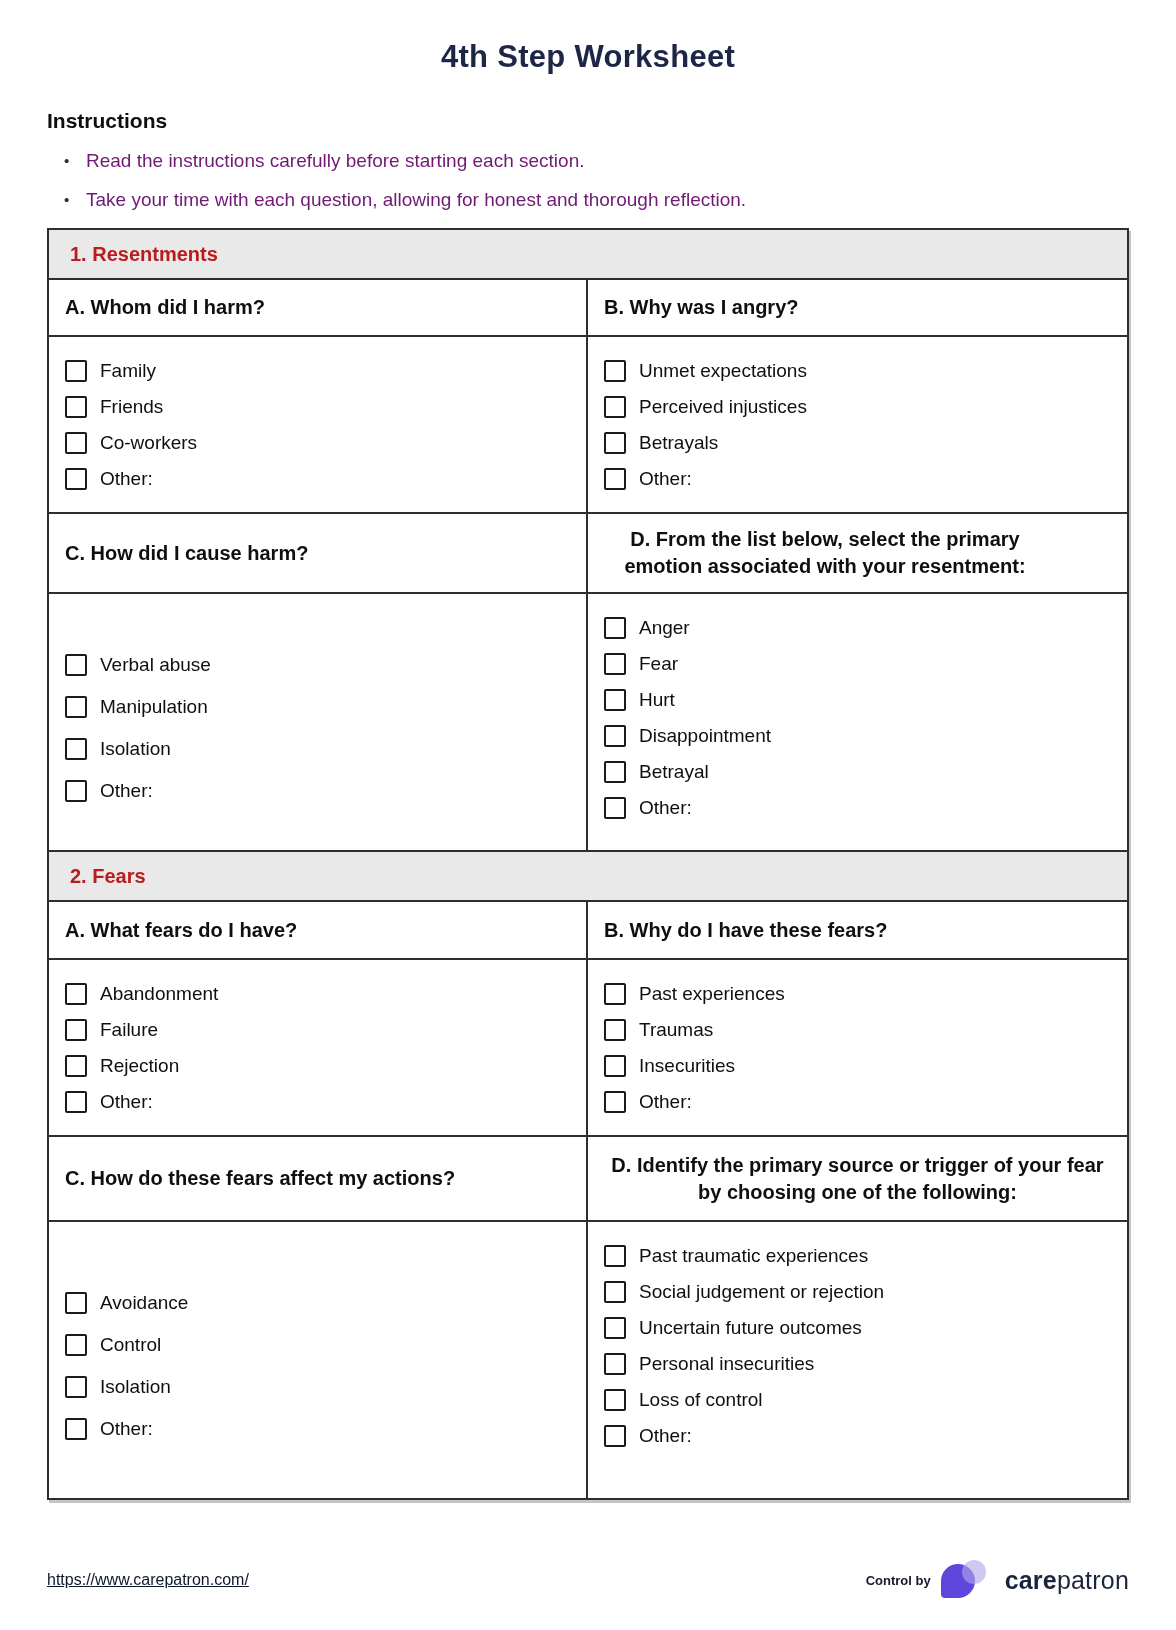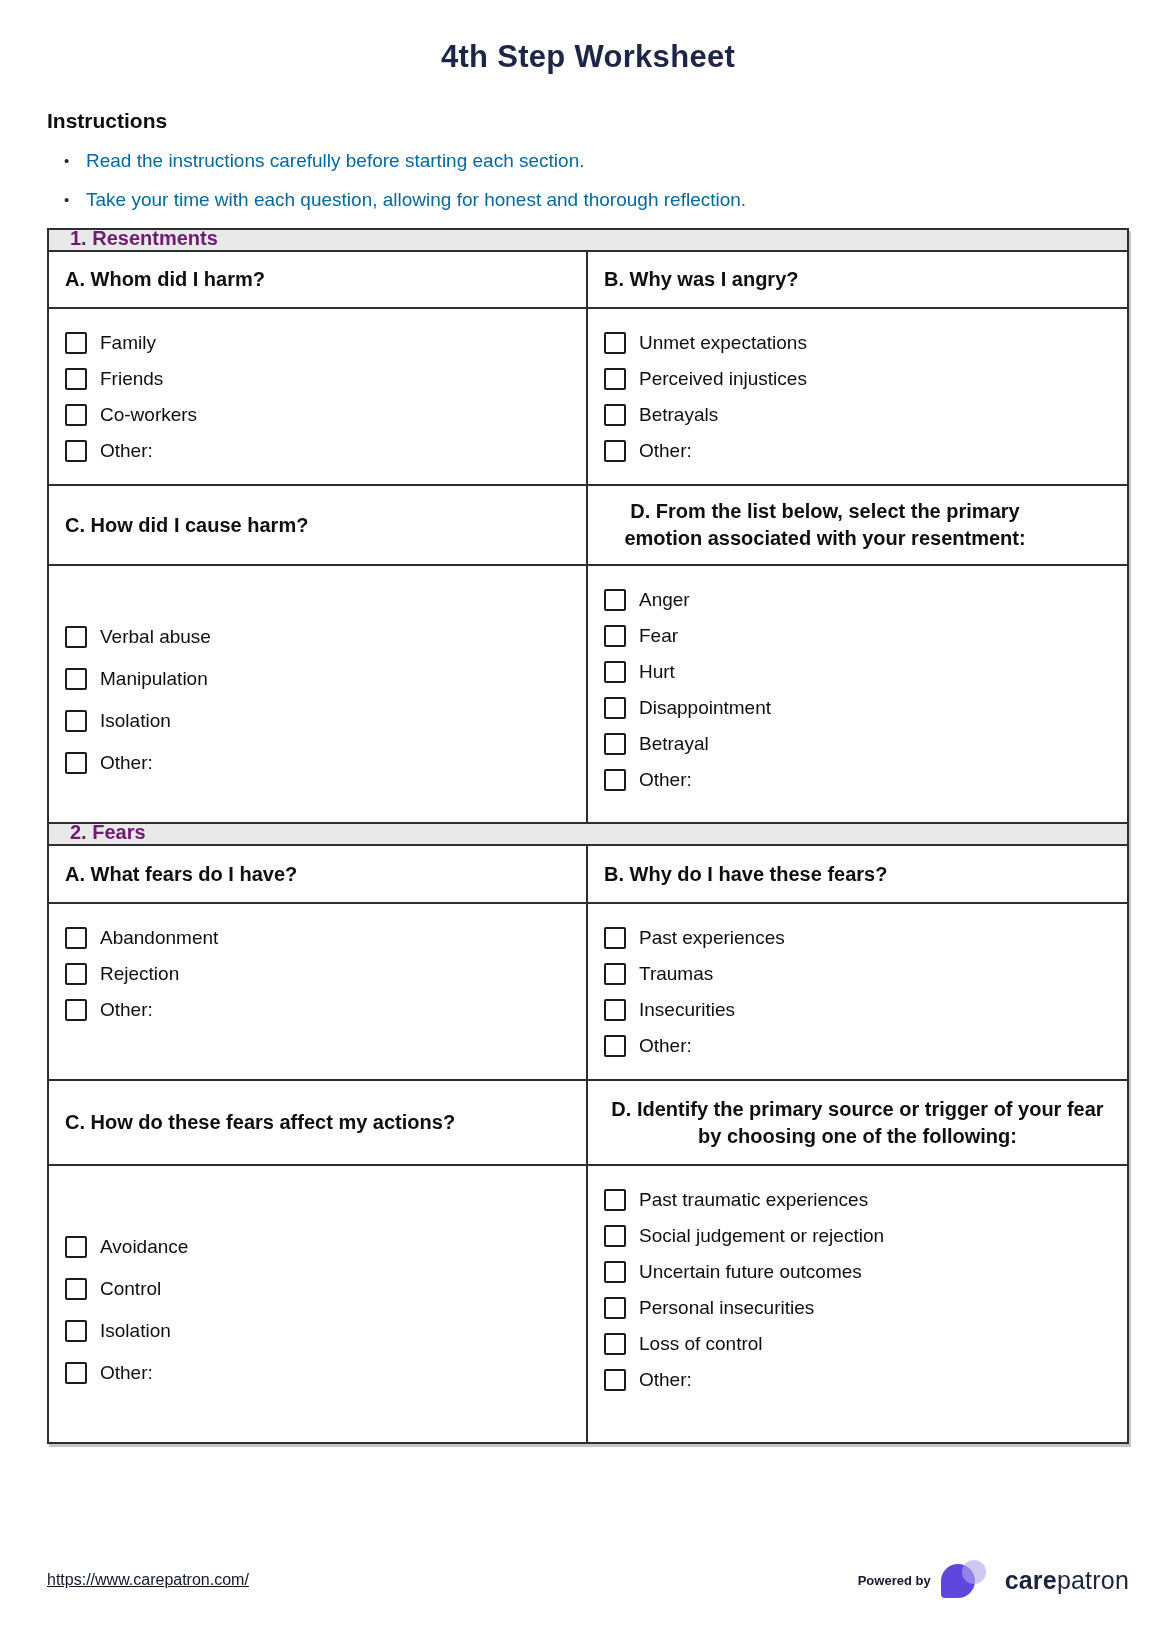--- a/index.html
+++ b/index.html
@@ -32,48 +32,48 @@
     font-weight: 700;
     color: #0f0f0f;
   }
   .instr-list { margin: 17px 0 0 14px; list-style: none; }
   .instr-item {
     position: relative;
     padding-left: 25px;
     font-size: 19px;
     line-height: 22px;
     margin-bottom: 17px;
-    color: #0369a1;
+    color: #701a75;
   }
   .instr-item::before {
     content: "\2022";
     position: absolute;
     left: 3px; top: 0;
     font-size: 15px;
     color: #2b2b2b;
   }
 
   .form-table {
     margin-top: 15px;
     border: 2px solid #2e2e2e;
     box-shadow: 2px 3px 0 rgba(90,90,90,0.35);
     background: #fff;
   }
   .form-table > :last-child { border-bottom: none; }
 
   .sec-bar {
-    height: 22px;
+    height: 50px;
     background: #e9e9e9;
     border-bottom: 2px solid #2e2e2e;
     display: flex;
-    align-items: flex-end;
+    align-items: center;
     padding: 0 21px;
     font-size: 20px;
     font-weight: 700;
-    color: #701a75;
+    color: #b91c1c;
   }
 
   .row {
     display: grid;
     grid-template-columns: 1fr 1fr;
     border-bottom: 2px solid #2e2e2e;
   }
   .cell { padding: 0 16px; min-width: 0; text-align: center; }
   .cell.left { border-right: 2px solid #2e2e2e; }
 
@@ -290,20 +290,24 @@
 
     <div class="row r-abo2">
       <div class="cell left opts">
 
       <div class="opt">
             <span class="checkbox"></span>
             <span class="opt-label">Abandonment</span>
           </div>
           <div class="opt">
             <span class="checkbox"></span>
+            <span class="opt-label">Failure</span>
+          </div>
+          <div class="opt">
+            <span class="checkbox"></span>
             <span class="opt-label">Rejection</span>
           </div>
           <div class="opt">
             <span class="checkbox"></span>
             <span class="opt-label">Other:</span>
           </div>
         </div>
       <div class="cell opts">
 
       <div class="opt">
@@ -381,21 +385,21 @@
             <span class="opt-label">Other:</span>
           </div>
         </div>
     </div>
 
   </div>
 
   <div class="footer">
     <a class="footer-url">https://www.carepatron.com/</a>
     <div class="brand">
-      <span class="powered">Powered by</span>
+      <span class="powered">Control by</span>
       <span class="logo-mark">
         <span class="logo-blob"></span>
         <span class="logo-bubble"></span>
       </span>
       <span class="brand-text"><span class="b">care</span><span>patron</span></span>
     </div>
   </div>
 
 </div>
 

